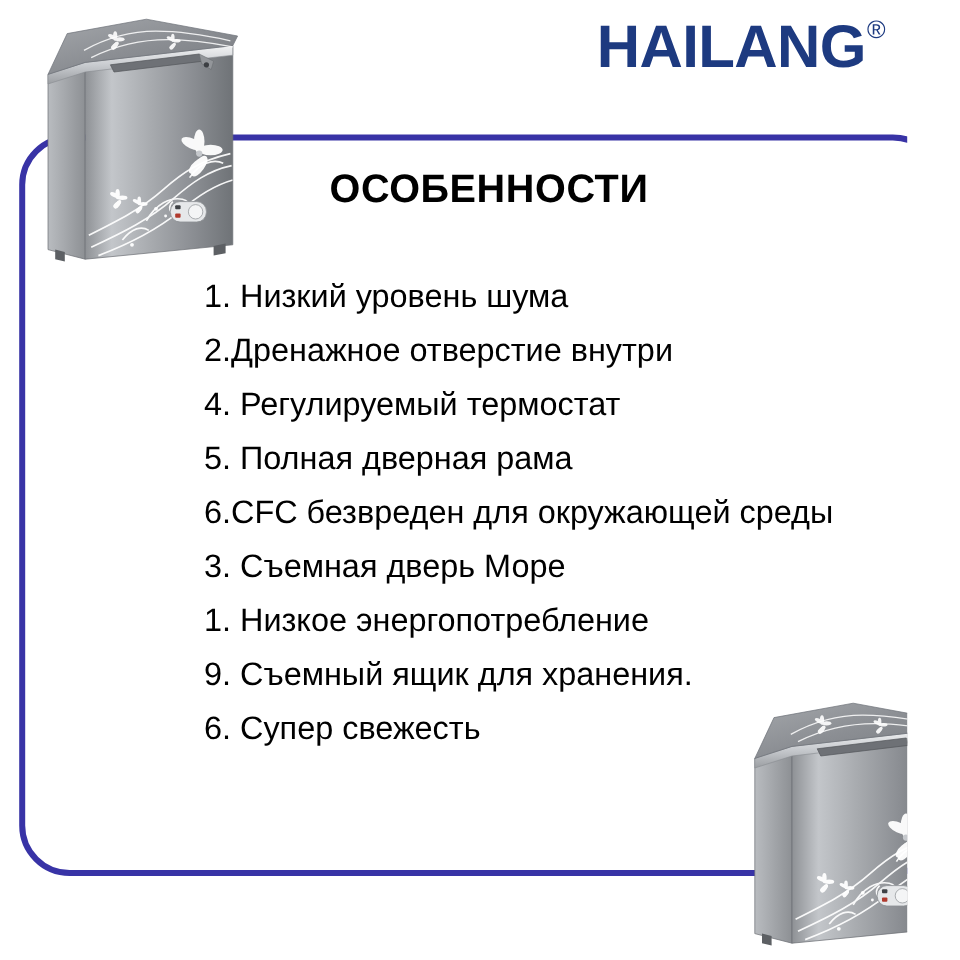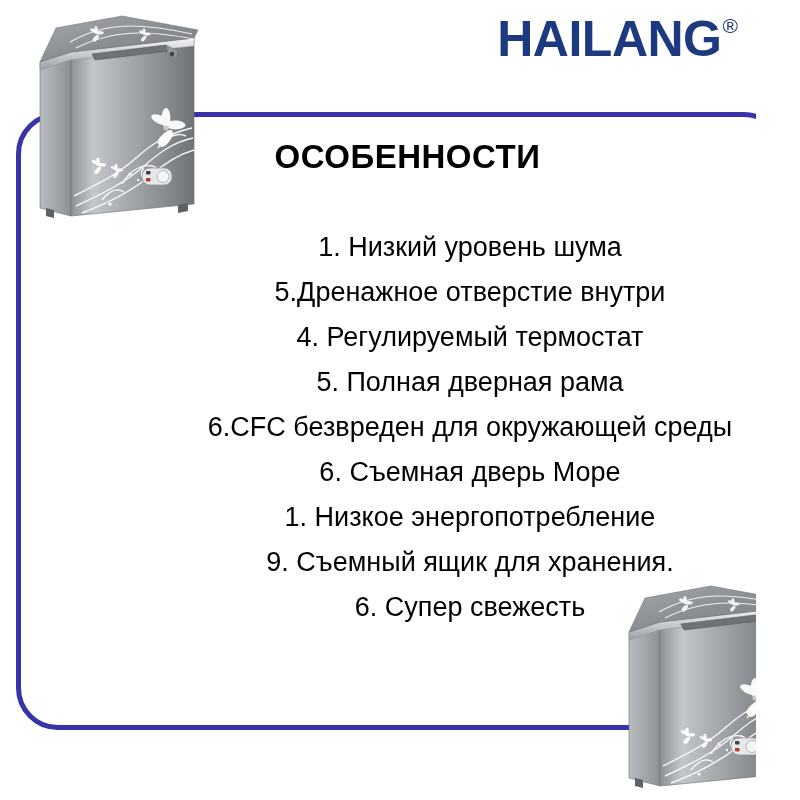--- a/index.html
+++ b/index.html
@@ -94,21 +94,20 @@
     list-style: none;
     margin: 0;
     padding: 0;
     width: 600px;
   }
   .feature-list li {
     font-size: 27px;
     color: #000000;
     line-height: 45px;
     white-space: nowrap;
-    text-align: center;
   }
 
   
   .freezer {
     position: absolute;
     z-index: 5;
   }
   .freezer-1 {
     left: 26px;
     top: 8px;
@@ -132,25 +131,25 @@
 
   <div class="logo">
     <span class="logo-word">HAILANG</span>
     <span class="logo-reg">®</span>
   </div>
 
   <div class="content">
     <h1 class="title">ОСОБЕННОСТИ</h1>
     <ol class="feature-list">
       <li>1. Низкий уровень шума</li>
-      <li>5.Дренажное отверстие внутри</li>
+      <li>2.Дренажное отверстие внутри</li>
       <li>4. Регулируемый термостат</li>
       <li>5. Полная дверная рама</li>
       <li>6.CFC безвреден для окружающей среды</li>
-      <li>6. Съемная дверь Море</li>
+      <li>3. Съемная дверь Море</li>
       <li>1. Низкое энергопотребление</li>
       <li>9. Съемный ящик для хранения.</li>
       <li>6. Супер свежесть</li>
     </ol>
   </div>
 
   <div class="freezer freezer-1">
     <svg viewBox="0 0 175 230" xmlns="http://www.w3.org/2000/svg">
       <defs>
         <linearGradient id="bodyG1" x1="0" y1="0" x2="1" y2="0">

